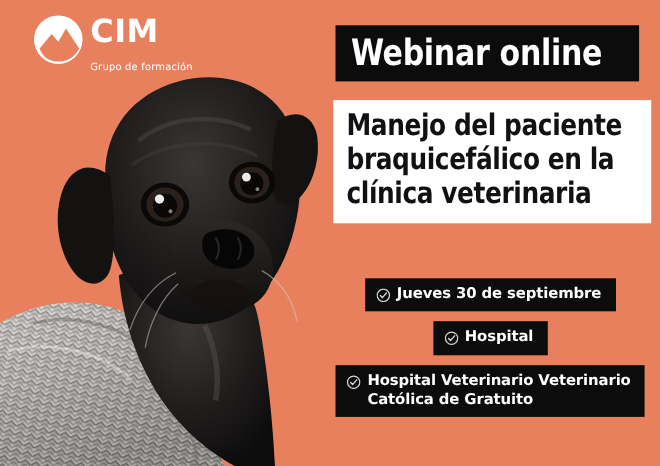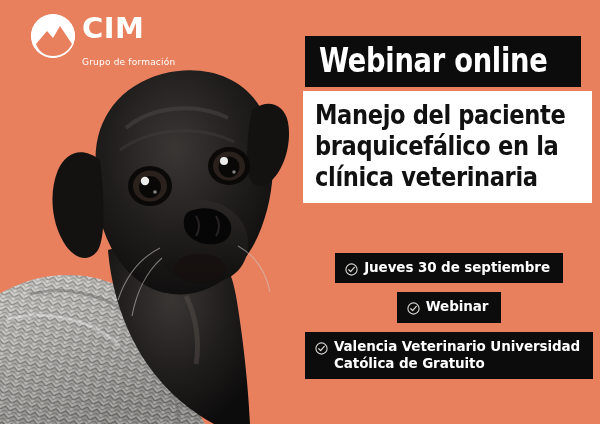--- a/index.html
+++ b/index.html
@@ -45,21 +45,21 @@
   }
   .photo svg{display:block;}
 
   
   .content{
     position:absolute;left:303px;top:0;width:297px;height:424px;
     z-index:4;
   }
 
   .kicker{
-    position:absolute;left:2px;top:36px;
+    position:absolute;left:2px;top:23px;
     background:#0c0c0c;
     padding:8px 14px 10px 14px;
     display:inline-block;
   }
   .kicker-text{
     font-family:"DejaVu Sans Condensed","DejaVu Sans", sans-serif;
     font-weight:700;font-size:33px;line-height:1;
     color:#ffffff;letter-spacing:-0.3px;white-space:nowrap;
     transform:scaleX(0.92);transform-origin:left center;
   }
@@ -231,32 +231,32 @@
       </div>
 
       <div class="badge">
         <span class="badge-icon">
           <svg width="13" height="13" viewBox="0 0 13 13" xmlns="http://www.w3.org/2000/svg">
             <circle cx="6.5" cy="6.5" r="5.6" fill="none" stroke="#d9d7d4" stroke-width="1.1"></circle>
             <path d="M3.8 6.7 L5.6 8.6 L9.3 4.3" fill="none" stroke="#d9d7d4" stroke-width="1.25" stroke-linecap="round" stroke-linejoin="round"></path>
           </svg>
         </span>
         <span class="badge-lines">
-          <span class="badge-line">Webinar</span>
+          <span class="badge-line">Hospital</span>
         </span>
       </div>
 
       <div class="badge">
         <span class="badge-icon">
           <svg width="13" height="13" viewBox="0 0 13 13" xmlns="http://www.w3.org/2000/svg">
             <circle cx="6.5" cy="6.5" r="5.6" fill="none" stroke="#d9d7d4" stroke-width="1.1"></circle>
             <path d="M3.8 6.7 L5.6 8.6 L9.3 4.3" fill="none" stroke="#d9d7d4" stroke-width="1.25" stroke-linecap="round" stroke-linejoin="round"></path>
           </svg>
         </span>
         <span class="badge-lines">
-          <span class="badge-line">Valencia Veterinario Universidad</span>
+          <span class="badge-line">Hospital Veterinario Veterinario</span>
           <span class="badge-line">Católica de Gratuito</span>
         </span>
       </div>
 
     </div>
   </div>
 </div>
 
 </body></html>

